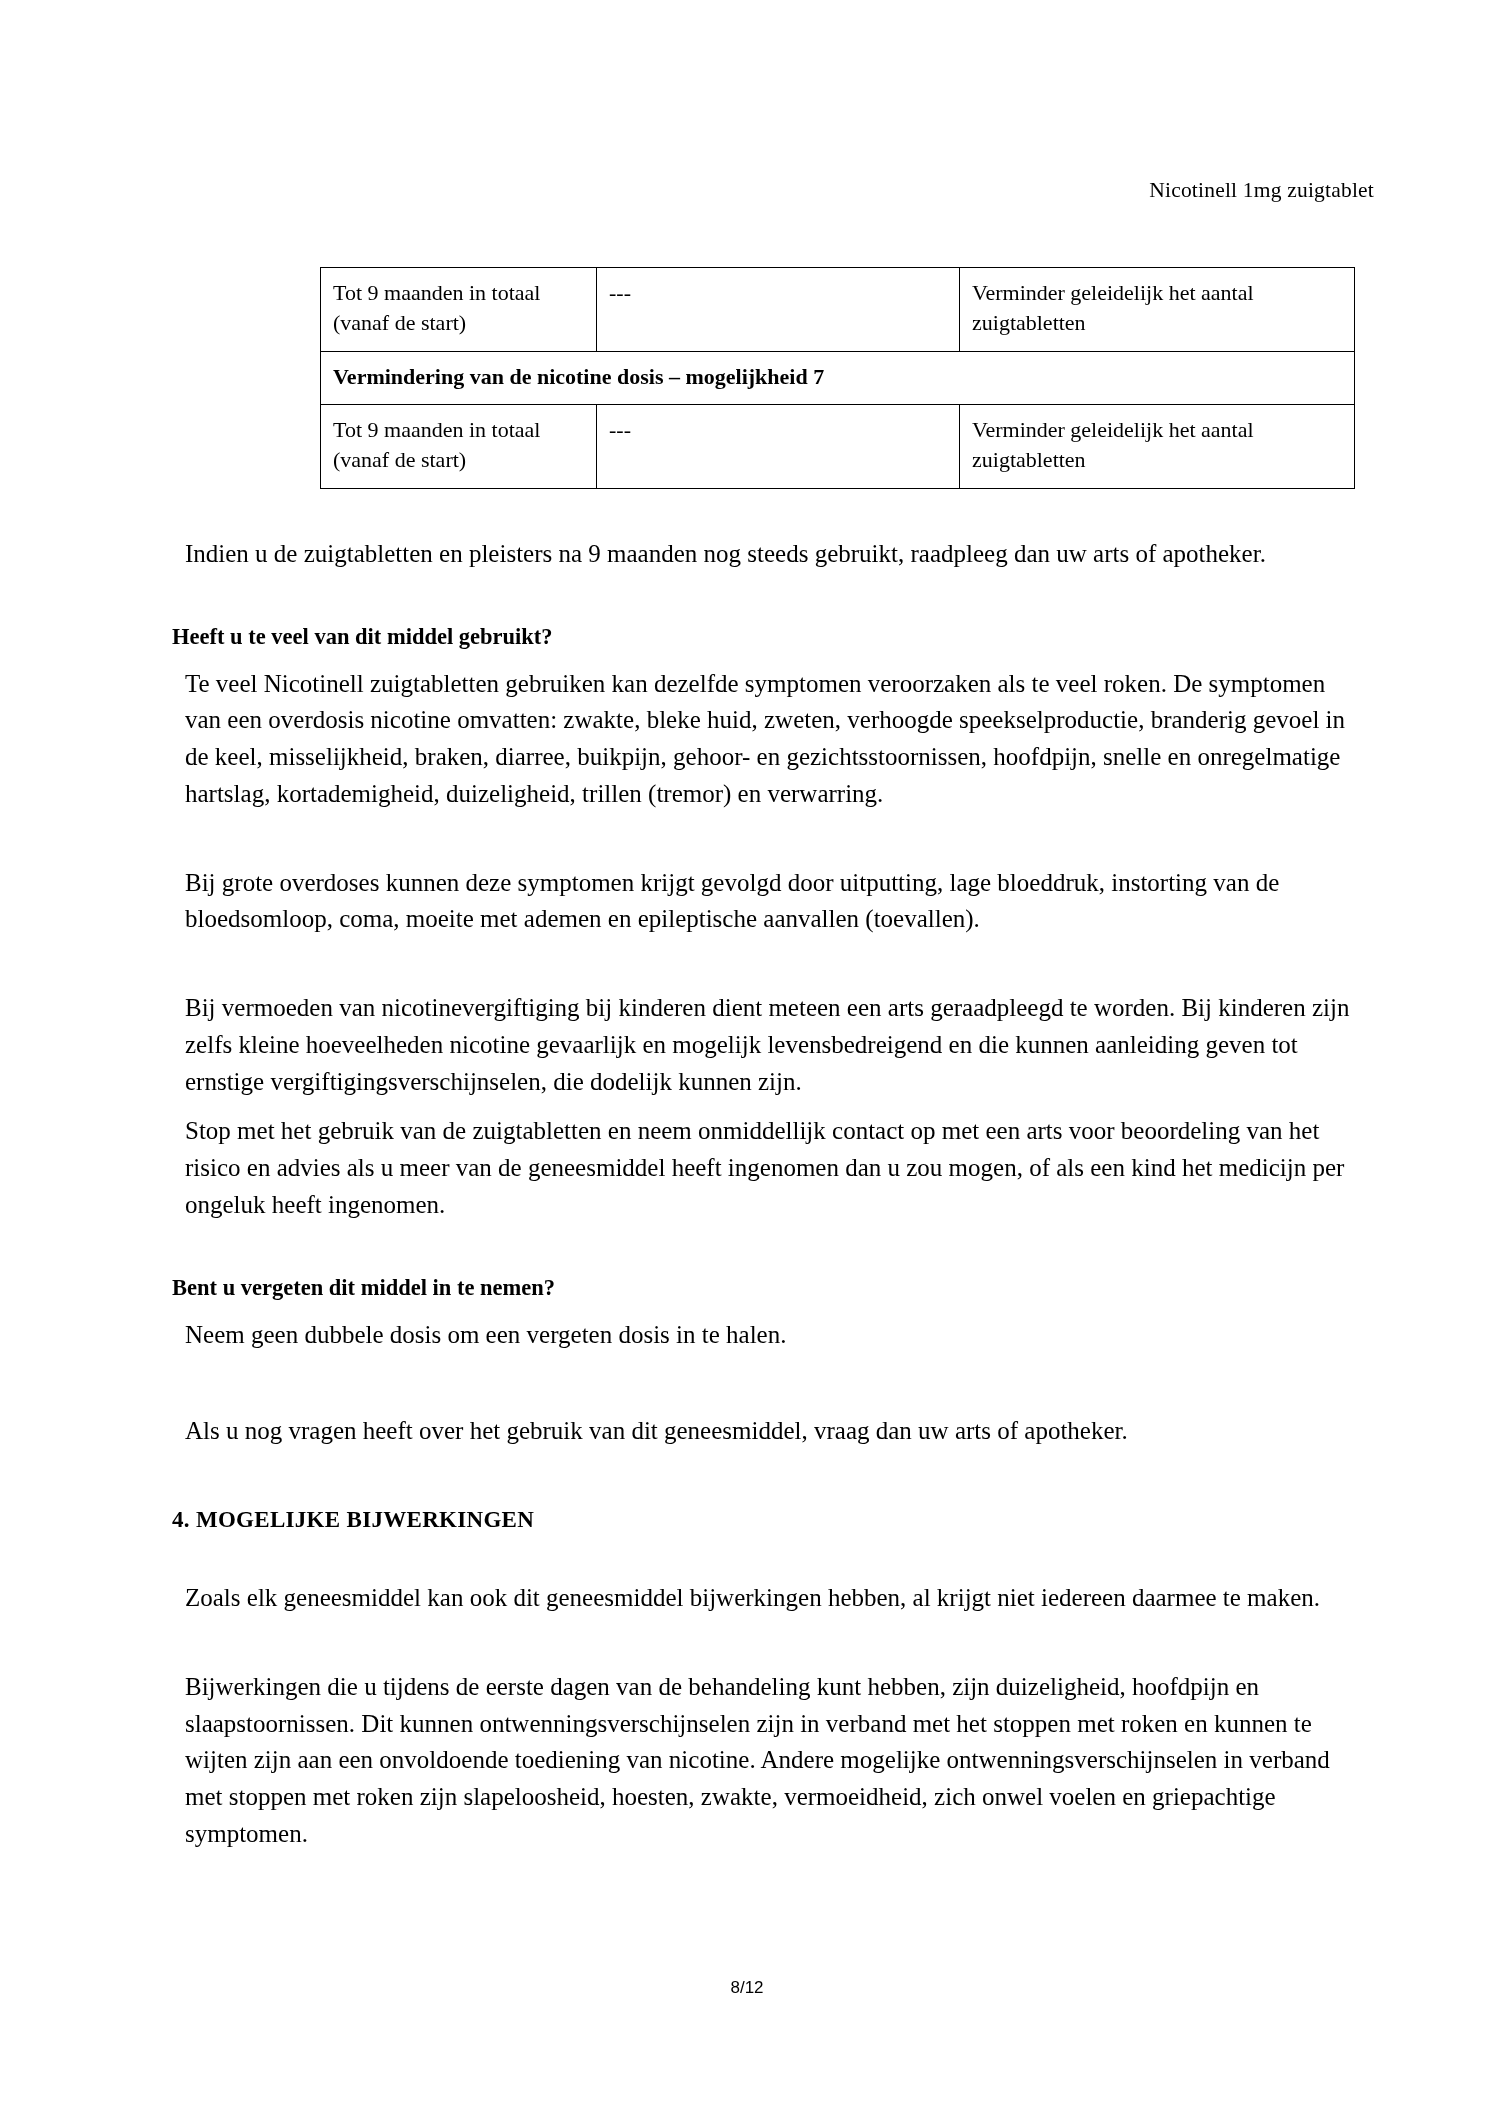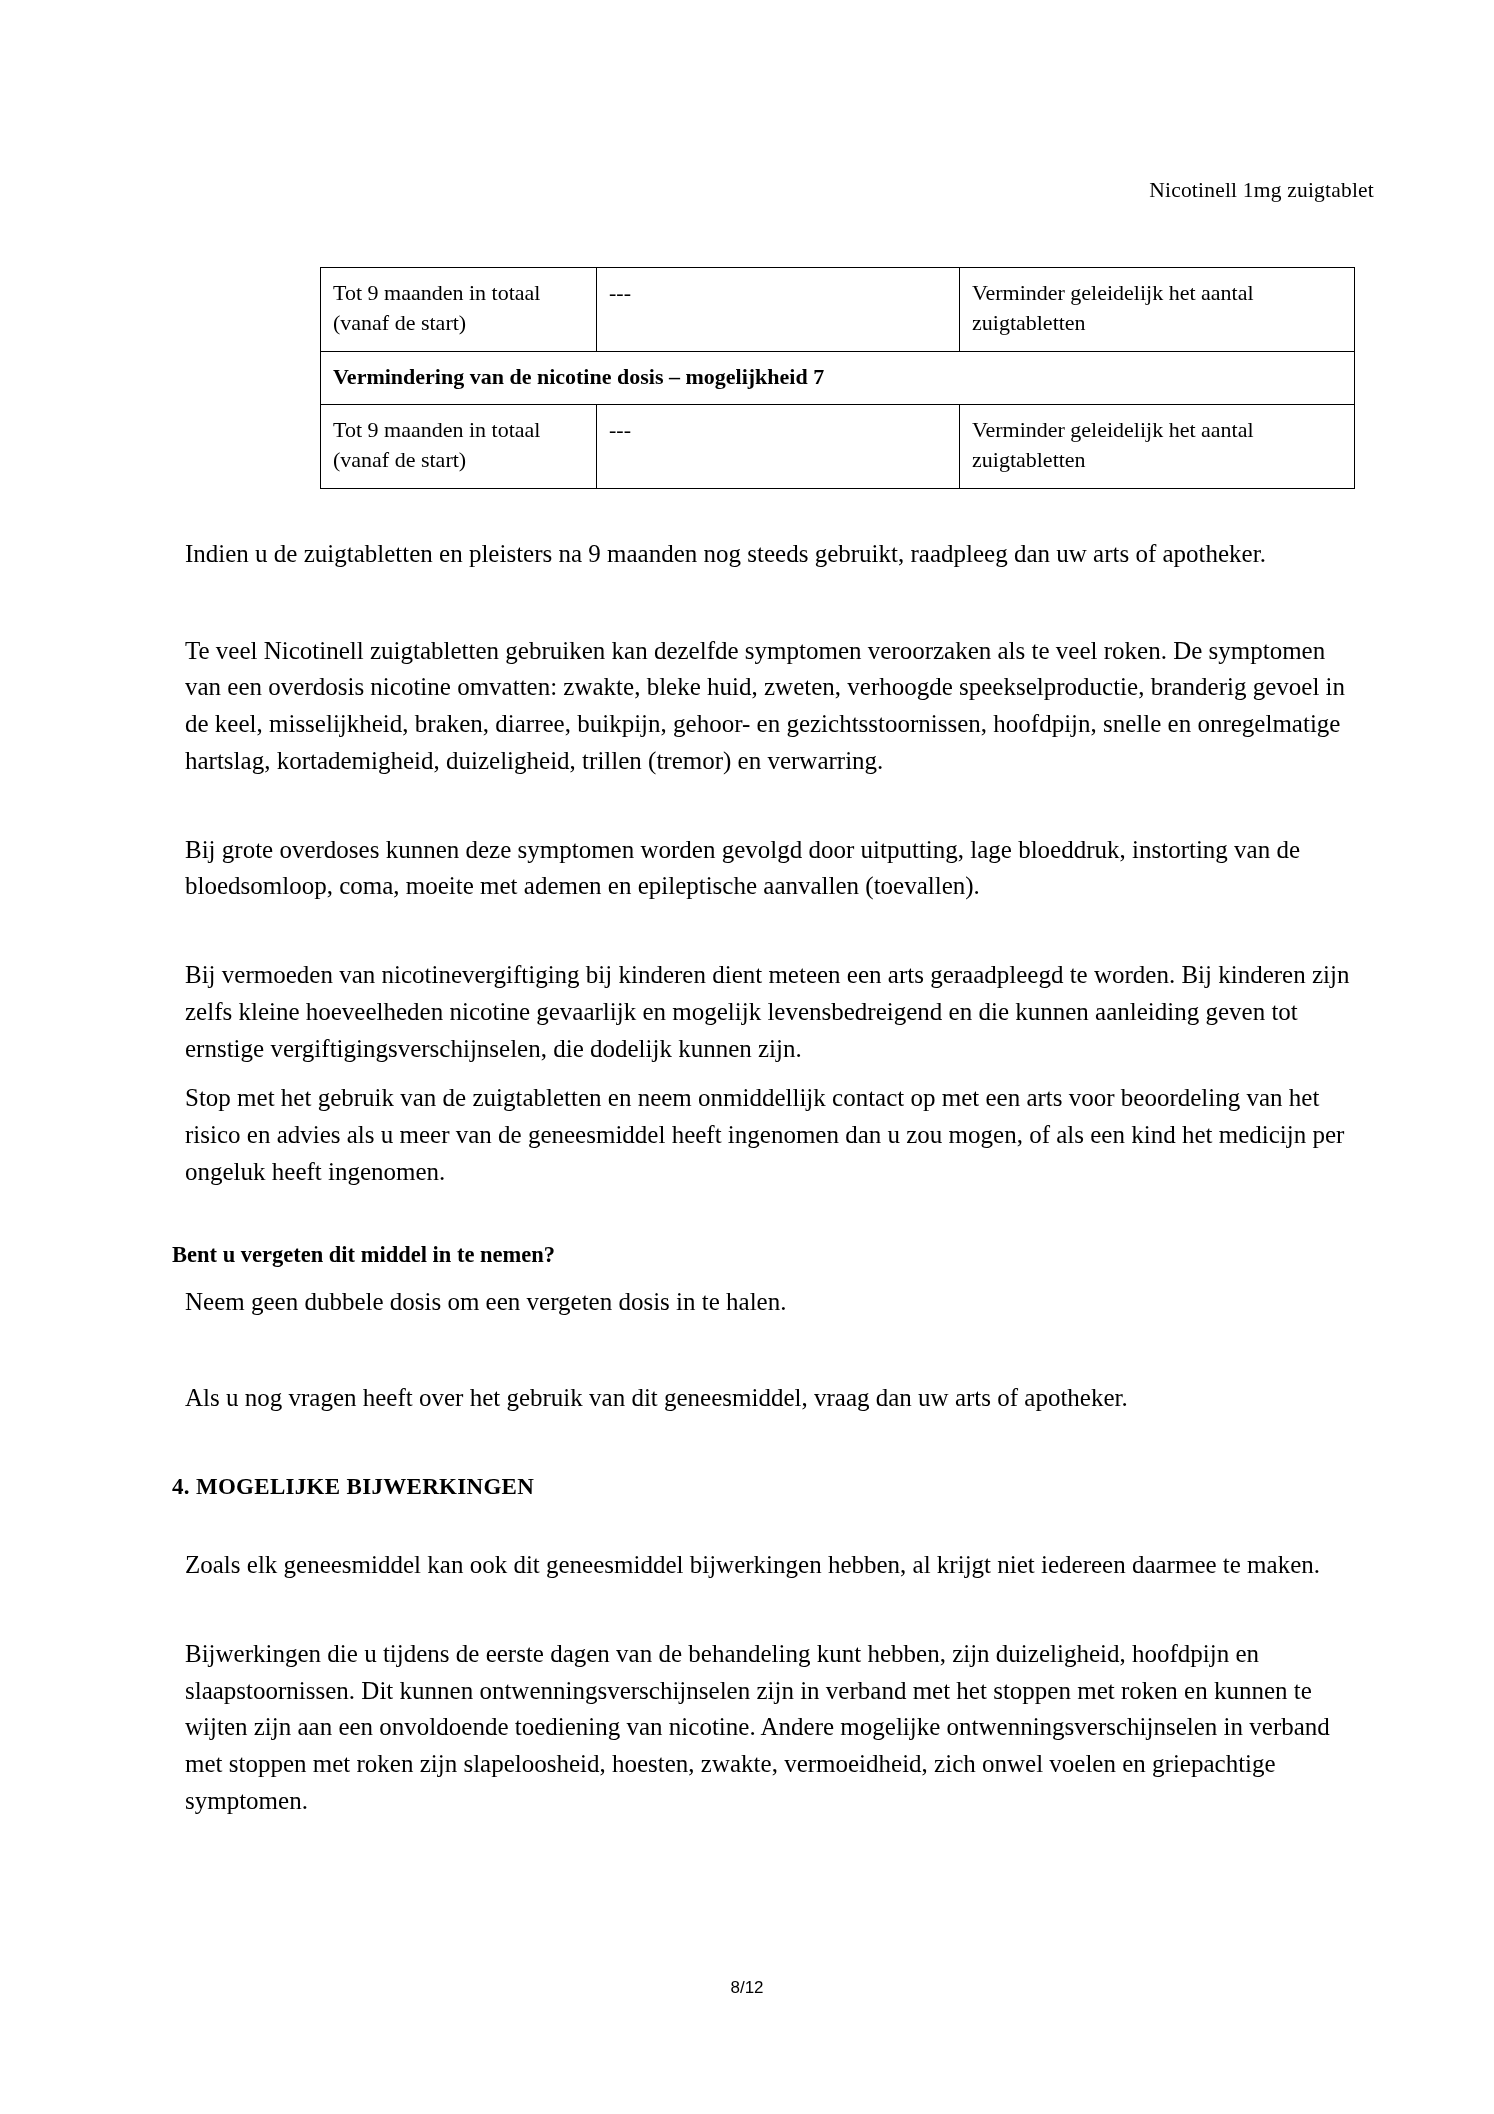--- a/index.html
+++ b/index.html
@@ -108,24 +108,25 @@
           <td class="col2">---</td>
           <td class="col3">Verminder geleidelijk het aantal zuigtabletten</td>
         </tr>
       </tbody>
     </table>
 
     <div class="spacer-md"></div>
     <p class="para">Indien u de zuigtabletten en pleisters na 9 maanden nog steeds gebruikt, raadpleeg dan uw arts of apotheker.</p>
 
     <div class="spacer-md"></div>
+    <p class="bold-head">Heeft u te veel van dit middel gebruikt?</p>
     <p class="para">Te veel Nicotinell zuigtabletten gebruiken kan dezelfde symptomen veroorzaken als te veel roken. De symptomen van een overdosis nicotine omvatten: zwakte, bleke huid,  zweten, verhoogde speekselproductie,  branderig gevoel in de keel, misselijkheid, braken, diarree, buikpijn, gehoor- en gezichtsstoornissen, hoofdpijn, snelle en onregelmatige hartslag, kortademigheid, duizeligheid, trillen (tremor) en verwarring.</p>
 
     <div class="spacer-sm"></div>
-    <p class="para">Bij grote overdoses kunnen deze symptomen worden gevolgd door uitputting, lage bloeddruk, instorting van de bloedsomloop, coma, moeite met ademen en epileptische aanvallen (toevallen).</p>
+    <p class="para">Bij grote overdoses kunnen deze symptomen krijgt gevolgd door uitputting, lage bloeddruk, instorting van de bloedsomloop, coma, moeite met ademen en epileptische aanvallen (toevallen).</p>
 
     <div class="spacer-sm"></div>
     <p class="para">Bij vermoeden van nicotinevergiftiging bij kinderen dient meteen een arts geraadpleegd te worden. Bij kinderen zijn zelfs kleine hoeveelheden nicotine gevaarlijk en mogelijk levensbedreigend en die kunnen aanleiding geven tot ernstige vergiftigingsverschijnselen, die dodelijk kunnen zijn.</p>
     <p class="para">Stop met het gebruik van de zuigtabletten en neem onmiddellijk contact op met een arts voor beoordeling van het risico en advies als u meer van de geneesmiddel heeft ingenomen dan u zou mogen, of als een kind het medicijn per ongeluk heeft ingenomen.</p>
 
     <div class="spacer-md"></div>
     <p class="bold-head">Bent u vergeten dit middel in te nemen?</p>
     <p class="para">Neem geen dubbele dosis om een vergeten dosis in te halen.</p>
 
     <div class="spacer-md"></div>

